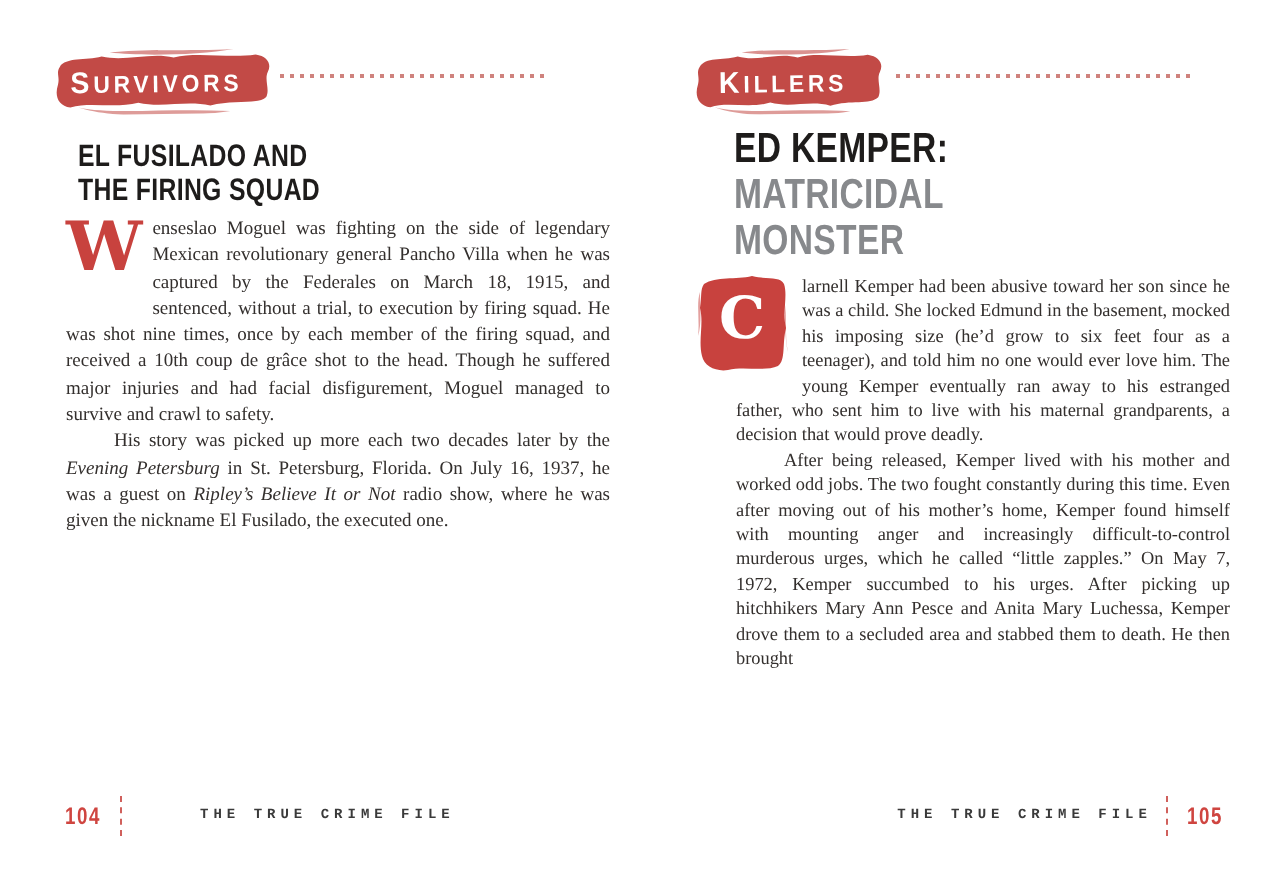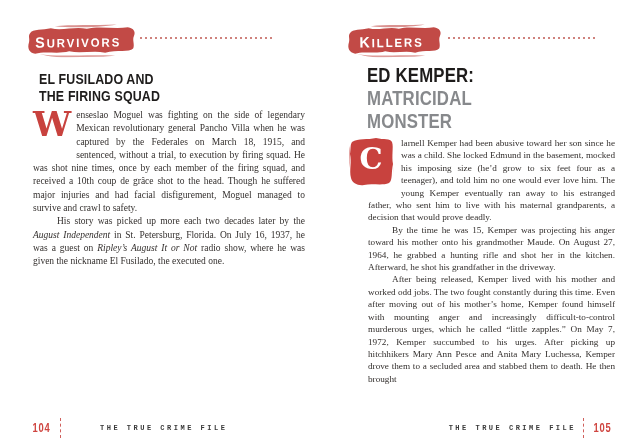--- a/index.html
+++ b/index.html
@@ -59,21 +59,21 @@
   }
   .dropcap-box svg{position:absolute;inset:0;width:100%;height:100%;}
   .dropcap-box .cap{
     position:absolute;inset:0;display:flex;align-items:center;justify-content:center;
     color:#fff;font-family:"DejaVu Serif", serif;font-weight:bold;font-size:29px;
     padding-bottom:3px;
   }
 
   
   .footer{
-    position:absolute;top:416px;height:24px;display:flex;align-items:center;
+    position:absolute;top:396px;height:24px;display:flex;align-items:center;
   }
   .footer-left{left:30px;}
   .footer-right{right:26px;}
   .page-num{
     font-family:"Liberation Sans", sans-serif;font-weight:bold;font-size:12px;
     color:#cf4540;transform:scaleX(0.78);letter-spacing:1px;
   }
   .footer-divider{
     width:0;height:20px;border-left:1px dashed #d0605c;margin:0 7px;
   }
@@ -100,21 +100,21 @@
 
     <div class="dashed-rule" style="left:140px;top:37px;width:133px;"></div>
 
     <div class="article-title title-left" style="left:39px;top:70px;">
       <div>EL FUSILADO AND</div>
       <div>THE FIRING SQUAD</div>
     </div>
 
     <div class="body-copy body-left" style="left:33px;top:109px;width:272px;">
       <p><span class="dropcap-w">W</span><span>enseslao Moguel was fighting on the side of legendary Mexican revolutionary general Pancho Villa when he was captured by the Federales on March 18, 1915, and sentenced, without a trial, to execution by firing squad. He was shot nine times, once by each member of the firing squad, and received a 10th coup de grâce shot to the head. Though he suffered major injuries and had facial disfigurement, Moguel managed to survive and crawl to safety.</span></p>
-      <p class="indent"><span>His story was picked up more each two decades later by the </span><span class="ital">August Independent</span><span> in St. Petersburg, Florida. On July 16, 1937, he was a guest on </span><span class="ital">Ripley’s August It or Not</span><span> radio show, where he was given the nickname El Fusilado, the executed one.</span></p>
+      <p class="indent"><span>His story was picked up more each two decades later by the </span><span class="ital">Evening Petersburg</span><span> in St. Petersburg, Florida. On July 16, 1937, he was a guest on </span><span class="ital">Ripley’s Believe It or Not</span><span> radio show, where he was given the nickname El Fusilado, the executed one.</span></p>
     </div>
 
     <div class="footer footer-left">
       <span class="page-num">104</span>
       <span class="footer-divider"></span>
       <span class="book-title">THE TRUE CRIME FILE</span>
     </div>
   </div>
 
   <div class="page right">
@@ -138,21 +138,20 @@
 
     <div class="body-copy body-right" style="left:48px;top:137px;width:247px;">
       <p>
         <span class="dropcap-box">
           <svg viewBox="0 0 46 50" preserveAspectRatio="none">
             <path fill="#c8423e" d="M4,6 C10,2 20,4 28,2 C36,4 42,2 44,6 C46,12 43,20 45,28 C43,36 45,44 41,47 C34,50 24,47 16,49 C10,50 4,47 3,42 C1,34 4,26 2,18 C3,12 2,9 4,6 Z"></path>
             <path fill="#c8423e" opacity="0.5" d="M2,10 C0,16 2,24 1,32 C3,26 2,16 2,10 Z M44,14 C46,22 44,32 46,40 C44,32 45,20 44,14 Z"></path>
           </svg>
           <span class="cap">C</span>
         </span><span>larnell Kemper had been abusive toward her son since he was a child. She locked Edmund in the basement, mocked his imposing size (he’d grow to six feet four as a teenager), and told him no one would ever love him. The young Kemper eventually ran away to his estranged father, who sent him to live with his maternal grandparents, a decision that would prove deadly.</span></p>
-      <p class="indent"><span>By the time he was 15, Kemper was projecting his anger toward his mother onto his grandmother Maude. On August 27, 1964, he grabbed a hunting rifle and shot her in the kitchen. Afterward, he shot his grandfather in the driveway.</span></p>
       <p class="indent"><span>After being released, Kemper lived with his mother and worked odd jobs. The two fought constantly during this time. Even after moving out of his mother’s home, Kemper found himself with mounting anger and increasingly difficult-to-control murderous urges, which he called “little zapples.” On May 7, 1972, Kemper succumbed to his urges. After picking up hitchhikers Mary Ann Pesce and Anita Mary Luchessa, Kemper drove them to a secluded area and stabbed them to death. He then brought</span></p>
     </div>
 
     <div class="footer footer-right">
       <span class="book-title">THE TRUE CRIME FILE</span>
       <span class="footer-divider"></span>
       <span class="page-num">105</span>
     </div>
   </div>
 

